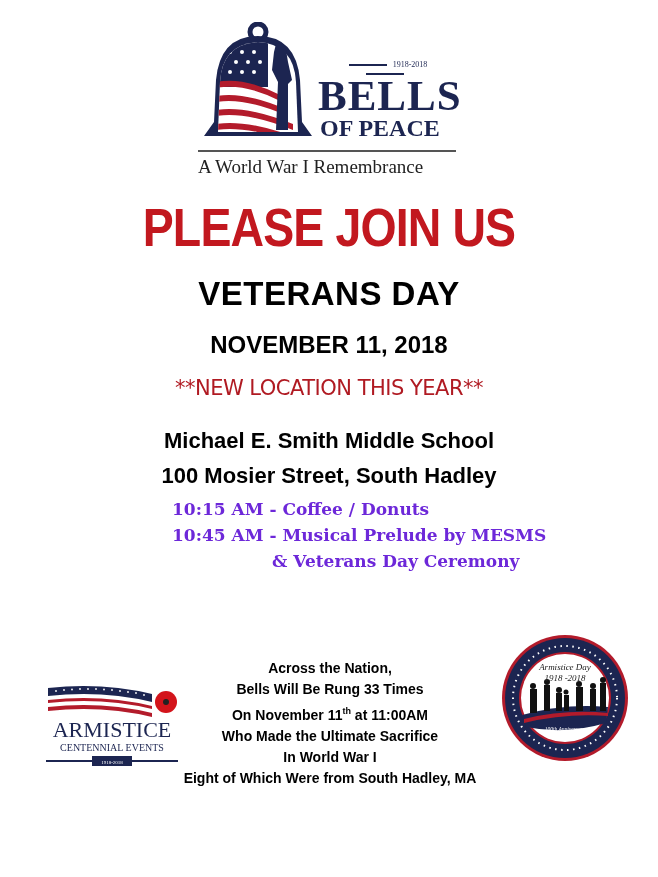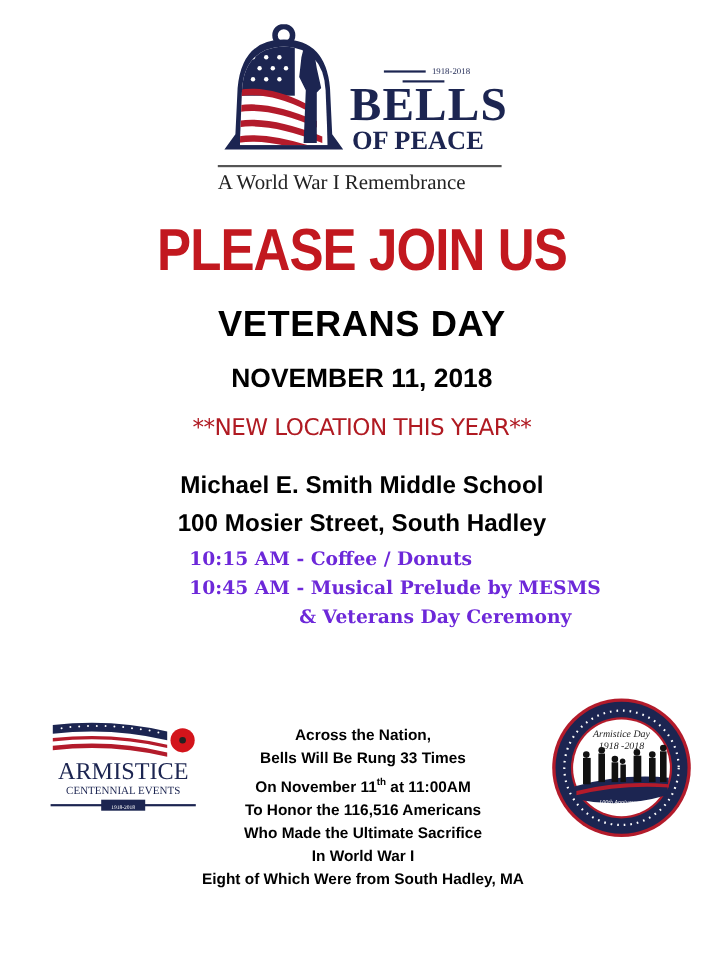--- a/index.html
+++ b/index.html
@@ -20,21 +20,21 @@
     #vday { top: 277px; font-weight: bold; font-size: 33px; line-height: 1; letter-spacing: 0.5px; }
     #date { top: 333px; font-weight: bold; font-size: 24px; line-height: 1; }
     #newloc { top: 378px; font-family: "DejaVu Sans", sans-serif; font-size: 21px; color: #b01a22; line-height: 1; letter-spacing: -0.5px; }
     #school { top: 430px; font-weight: bold; font-size: 22px; line-height: 1; }
     #street { top: 465px; font-weight: bold; font-size: 22px; line-height: 1; }
 
     #schedule { left: 172px; top: 496px; font-family: "DejaVu Serif", serif; font-size: 17px; line-height: 26px; color: #6d28d9; font-weight: bold; }
     #schedule div { white-space: nowrap; }
     #schedule .cont { padding-left: 100px; }
 
-    #armistice-logo { left: 42px; top: 651px; width: 140px; height: 95px; }
+    #armistice-logo { left: 42px; top: 680px; width: 140px; height: 95px; }
     #armistice-day-seal { left: 500px; top: 633px; width: 130px; height: 130px; }
 
     #message { left: 130px; width: 400px; top: 640px; text-align: center; font-weight: bold; font-size: 14px; line-height: 21.3px; margin-top: 18px; }
     #message sup { font-size: 9px; }
   </style>
 </head>
 <body>
 
 <div id="logo" class="abs">
   <svg width="120" height="125" viewBox="0 0 120 125" style="position:absolute;left:0;top:0;">
@@ -143,17 +143,16 @@
     <text x="65" y="37" text-anchor="middle" font-family="Liberation Serif, serif" font-style="italic" font-size="9" fill="#222">Armistice Day</text>
     <text x="65" y="48" text-anchor="middle" font-family="Liberation Serif, serif" font-style="italic" font-size="9" fill="#222">1918 -2018</text>
     <text x="65" y="98" text-anchor="middle" font-family="Liberation Serif, serif" font-style="italic" font-size="5.5" fill="#fff">100th Anniversary</text>
   </svg>
 </div>
 
 <div id="message" class="abs">
   <div>Across the Nation,</div>
   <div>Bells Will Be Rung 33 Times</div>
   <div><span>On November 11</span><sup>th</sup><span> at 11:00AM</span></div>
-  <div>To Honor the 116,516 Americans</div>
   <div>Who Made the Ultimate Sacrifice</div>
   <div>In World War I</div>
   <div style="white-space:nowrap;margin-left:-40px;margin-right:-40px;">Eight of Which Were from South Hadley, MA</div>
 </div>
 
 </body></html>

